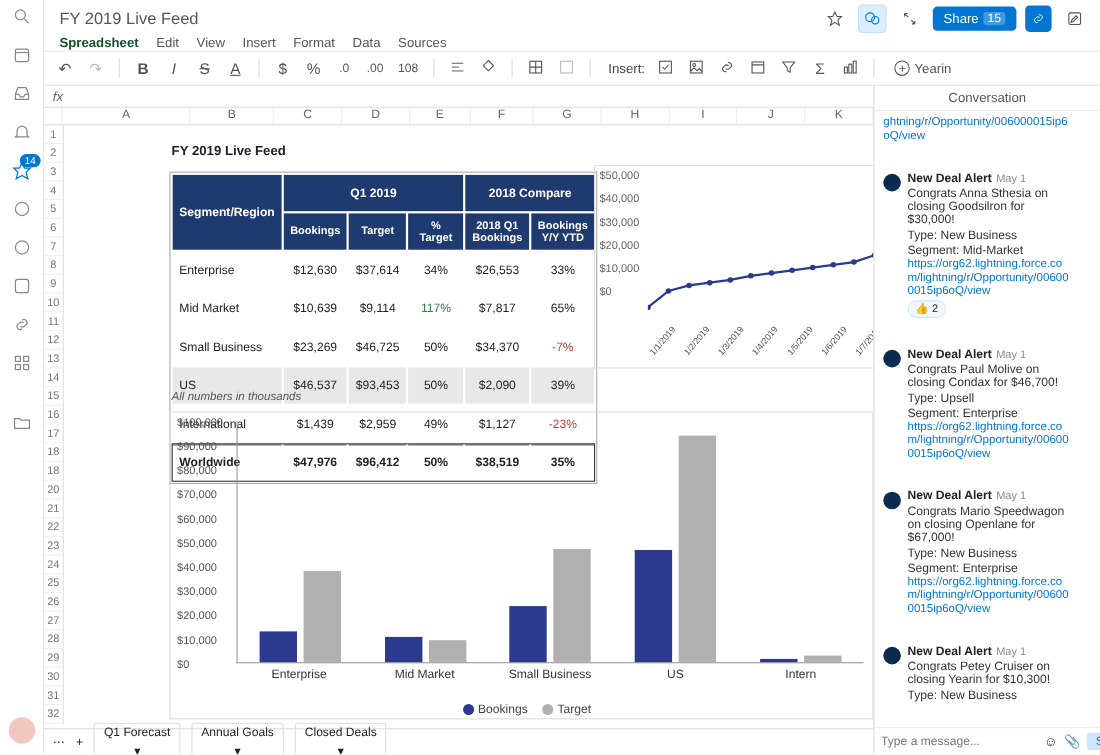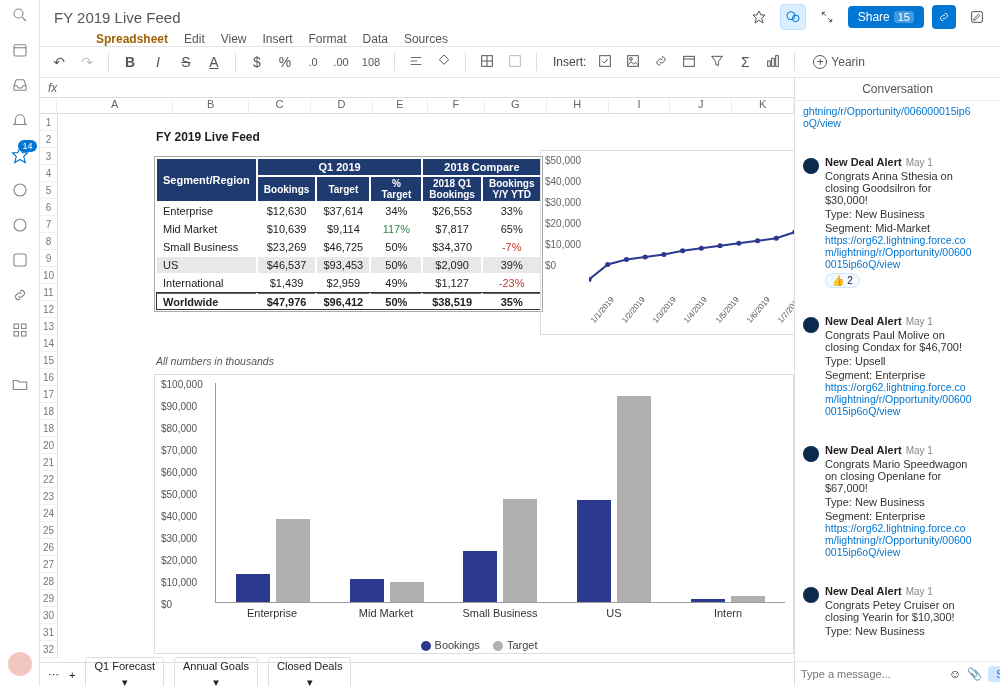--- a/index.html
+++ b/index.html
@@ -16,21 +16,21 @@
 .header { position: absolute; left: 40px; top: 0; right: 0; padding: 4px 10px 0 14px; }
 .title-row { display: flex; align-items: center; }
 .title { font-size: 15px; color: #555; margin-right: auto; }
 .title-actions { display: flex; align-items: center; gap: 8px; }
 .title-actions .ibtn { width: 26px; height: 26px; display: flex; align-items: center; justify-content: center; border-radius: 4px; color: #555; }
 .ibtn.active { background: #dbeeff; color: #0176d3; border: 1px solid #bfe0ff; }
 .share-btn { background: #0176d3; color: #fff; border-radius: 4px; padding: 4px 10px; font-size: 12px; display: flex; align-items: center; gap: 4px; }
 .share-btn .count { background: rgba(255,255,255,0.25); border-radius: 3px; padding: 0 4px; font-size: 11px; }
 .linkbtn { background: #0176d3; color: #fff; width: 24px; height: 24px; border-radius: 4px; display: flex; align-items: center; justify-content: center; }
 .menus { display: flex; gap: 16px; margin-top: 2px; font-size: 12px; color: #555; }
-.menus span:first-child { font-weight: 600; color: #a16207; margin-left: 42px; }
+.menus span:first-child { font-weight: 600; color: #14532d; }
 
 
 .toolbar { position: absolute; left: 40px; top: 46px; right: 0; height: 32px; border-top: 1px solid #e5e5e5; border-bottom: 1px solid #e5e5e5; display: flex; align-items: center; padding: 0 10px; gap: 10px; color: #555; }
 .toolbar .sep { width: 1px; height: 18px; background: #ddd; margin: 0 2px; }
 .tb { width: 18px; text-align: center; font-size: 14px; }
 .tb.b { font-weight: bold; }
 .tb.i { font-style: italic; }
 .tb.s { text-decoration: line-through; }
 .tb.u { text-decoration: underline; }
 .insert-label { font-size: 12px; color: #444; margin-left: 4px; }
@@ -44,21 +44,21 @@
 .col-heads { display: flex; height: 16px; font-size: 11px; color: #666; border-bottom: 1px solid #ddd; }
 .col-heads div { text-align: center; border-right: 1px solid #eee; }
 .rownum-col { position: absolute; left: 0; top: 16px; width: 18px; }
 .rownum-col div { height: 17px; font-size: 10px; color: #777; text-align: center; border-bottom: 1px solid #f0f0f0; border-right: 1px solid #ddd; line-height: 17px; }
 .sheet-body { position: absolute; left: 18px; top: 16px; right: 0; bottom: 0; }
 
 .sheet-title { position: absolute; left: 98px; top: 16px; font-weight: bold; font-size: 12px; }
 
 
 .data-table { position: absolute; left: 96px; top: 42px; border: 1px solid #aaa; font-size: 11px; }
-.data-table th, .data-table td { padding: 1px 6px; text-align: center; height: 16px; }
+.data-table th, .data-table td { padding: 1px 6px; text-align: center; height: 33px; }
 .data-table .hd1 { background: #1f3a6e; color: #fff; font-weight: 600; }
 .data-table .hd2 { background: #1f3a6e; color: #fff; font-size: 10px; line-height: 11px; }
 .data-table td.left { text-align: left; }
 .data-table tr.us td { background: #e8e8e8; font-weight: 500; }
 .data-table tr.ww td { font-weight: bold; border-top: 1px solid #666; }
 .data-table tr.ww { outline: 1px solid #333; }
 .neg { color: #c23934; }
 .pos { color: #2e844a; }
 
 .note { position: absolute; left: 98px; top: 241px; font-size: 10.5px; font-style: italic; color: #555; }

